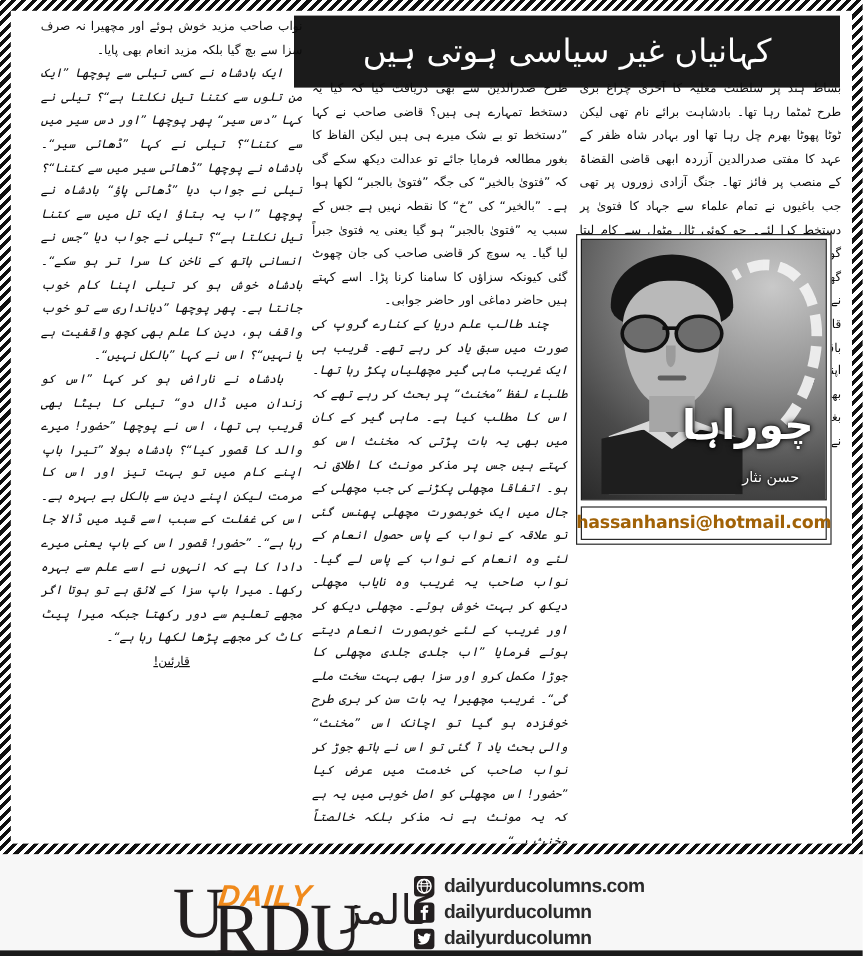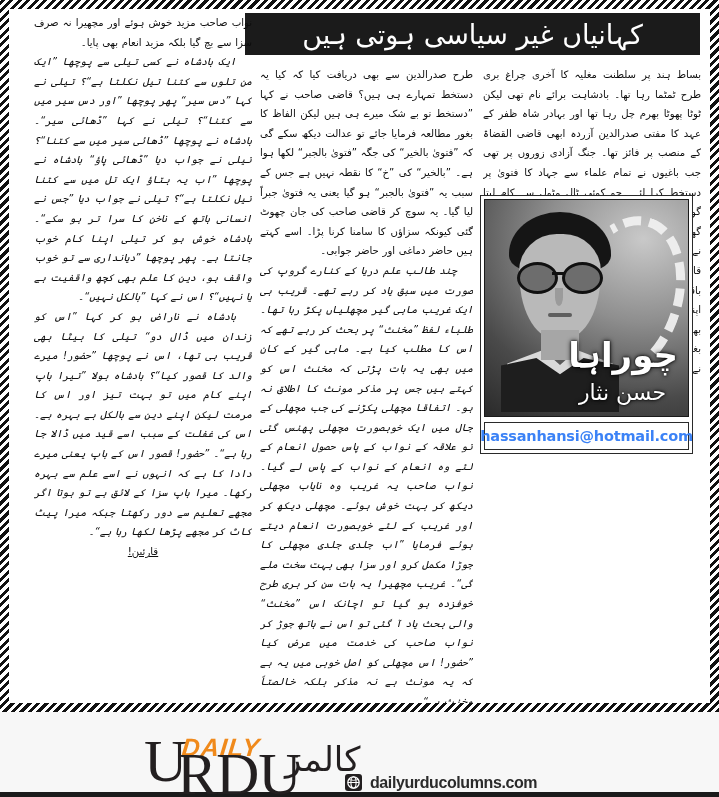--- a/index.html
+++ b/index.html
@@ -45,21 +45,21 @@
     background: #ffffff;
     box-sizing: border-box;
   }
 
   
   #headline-banner {
     position: absolute;
     left: 236px;
     top: 4px;
     width: 455px;
-    height: 42px;
+    height: 60px;
     background: #1b1b1b;
     display: flex;
     align-items: center;
     justify-content: center;
     overflow: hidden;
   }
   #headline-text {
     color: #ffffff;
     font-size: 27px;
     line-height: 1.15;
@@ -219,39 +219,39 @@
     direction: rtl;
     font-family: "DejaVu Sans", "Liberation Sans", sans-serif;
     font-weight: 700;
     text-shadow: 0 0 2px #000, 0 0 5px #000;
   }
   #author-name {
     position: absolute;
     right: 22px;
     bottom: 12px;
     color: #ffffff;
-    font-size: 22px;
+    font-size: 12px;
     line-height: 1;
     direction: rtl;
     font-family: "DejaVu Sans", "Liberation Sans", sans-serif;
     text-shadow: 0 0 2px #000, 0 0 4px #000;
   }
   #author-email {
     position: absolute;
     left: 3px;
     bottom: 3px;
     width: 205px;
     height: 28px;
     background: #ffffff;
     border: 1px solid #2a2a2a;
     box-sizing: border-box;
     display: flex;
     align-items: center;
     justify-content: center;
-    color: #3b82f6;
+    color: #a16207;
     font-family: "DejaVu Sans", "Liberation Sans", sans-serif;
     font-weight: 700;
     font-size: 14.5px;
     letter-spacing: -0.2px;
   }
 
   
   #footer {
     position: absolute;
     left: 0;
@@ -314,21 +314,20 @@
     top: 16px;
     display: flex;
     flex-direction: column;
     gap: 2px;
   }
   .flink {
     display: flex;
     align-items: center;
     gap: 8px;
     height: 20px;
-    margin-top: 44px;
   }
   .fico {
     width: 17px; height: 17px;
     background: #231f20;
     border-radius: 3px;
     display: flex; align-items: center; justify-content: center;
     flex: 0 0 auto;
   }
   .fico svg { display: block; }
   .flabel {

